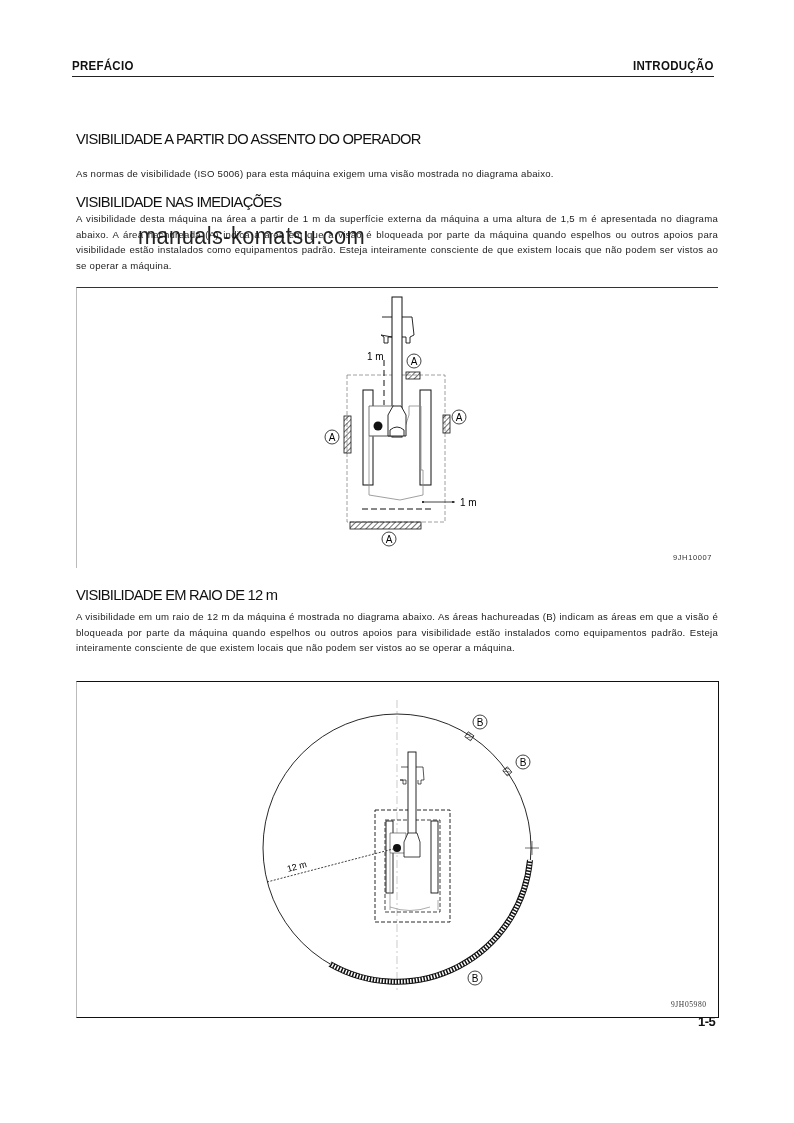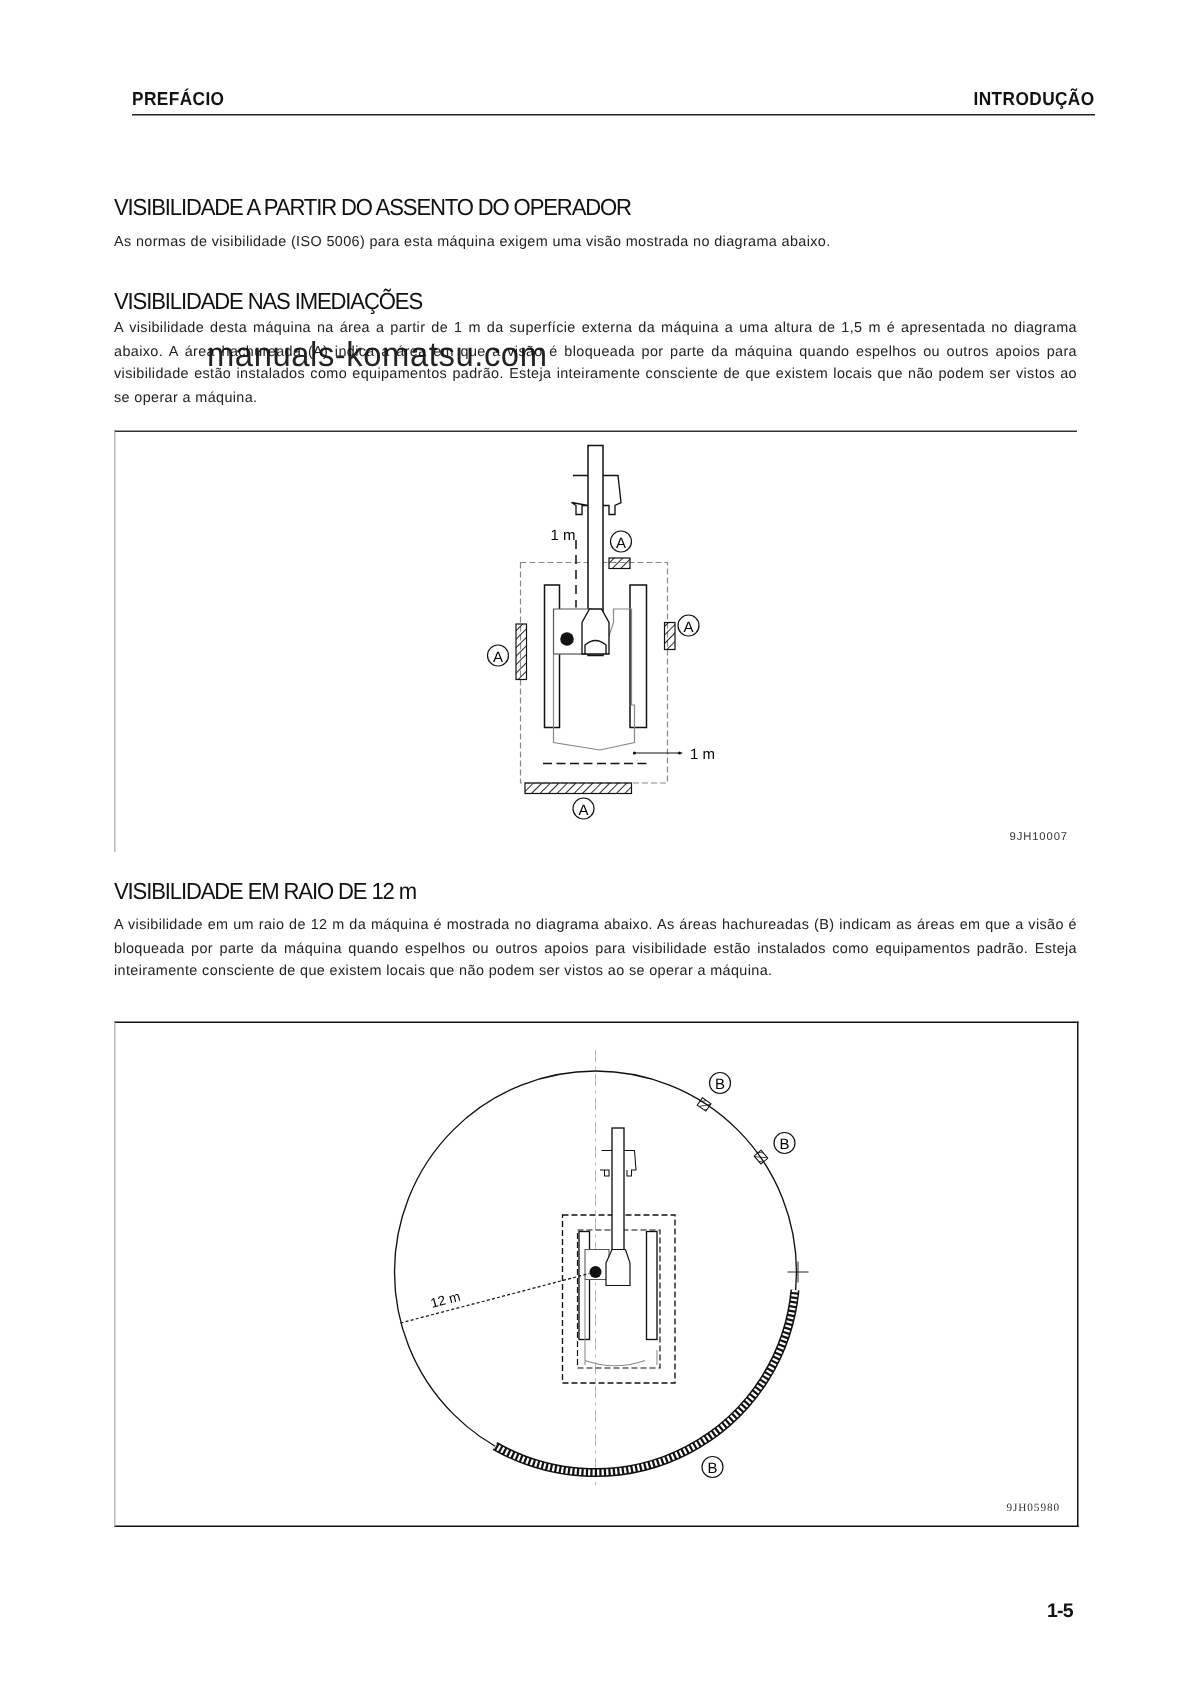--- a/index.html
+++ b/index.html
@@ -1,48 +1,48 @@
 <!DOCTYPE html>
 <html><head>
 <meta charset="utf-8">
 <style>
   html, body { margin: 0; padding: 0; background: #ffffff; }
   body { width: 794px; height: 1123px; position: relative; overflow: hidden;
          font-family: "Liberation Sans", sans-serif; color: #111; }
-  .hdr { position: absolute; left: 88px; top: 58px; width: 642px; height: 18px;
+  .hdr { position: absolute; left: 72px; top: 58px; width: 642px; height: 18px;
          border-bottom: 1.5px solid #222; text-decoration: underline; }
   .hdr-left, .hdr-right { position: absolute; top: 1px; font-size: 12.5px; font-weight: bold;
          letter-spacing: 0.3px; transform: scaleX(0.92); }
   .hdr-left { left: 0; transform-origin: left center; }
   .hdr-right { right: 0; transform-origin: right center; }
   .sec-title { position: absolute; left: 76px; font-size: 15.5px; letter-spacing: -0.8px;
          transform: scaleX(0.95); transform-origin: left top; white-space: nowrap; }
   .para { position: absolute; left: 76px; width: 642px; font-size: 9.6px; line-height: 15.5px;
          text-align: justify; letter-spacing: 0.25px; color: #222; }
   .watermark { position: absolute; left: 138px; top: 223px; font-size: 23px; color: #111;
          letter-spacing: 0.4px; transform: scaleX(0.95); transform-origin: left top; opacity: 0.92; }
   .frame1 { position: absolute; left: 76px; top: 287px; width: 641px; height: 280px;
          border-top: 1.2px solid #333; border-left: 1px solid #bbb; }
   .frame2 { position: absolute; left: 76px; top: 681px; width: 641px; height: 335px;
          border: 1.2px solid #111; border-left: 1px solid #bbb; }
   .fig-id { position: absolute; font-size: 7.5px; letter-spacing: 0.6px; color: #333; }
-  .page-no { position: absolute; left: 698px; top: 1066px; font-size: 13px; font-weight: bold; letter-spacing: -0.5px; }
+  .page-no { position: absolute; left: 698px; top: 1014px; font-size: 13px; font-weight: bold; letter-spacing: -0.5px; }
   svg { position: absolute; overflow: visible; }
   .lbl { font-family: "Liberation Sans", sans-serif; }
 </style>
 </head>
 <body>
 
 <div class="hdr">
   <span class="hdr-left">PREFÁCIO</span>
   <span class="hdr-right">INTRODUÇÃO</span>
 </div>
 
 <div class="sec-title" style="top:130px;">VISIBILIDADE A PARTIR DO ASSENTO DO OPERADOR</div>
-<div class="para" style="top:154px;">As normas de visibilidade (ISO 5006) para esta máquina exigem uma visão mostrada no diagrama abaixo.</div>
+<div class="para" style="top:166px;">As normas de visibilidade (ISO 5006) para esta máquina exigem uma visão mostrada no diagrama abaixo.</div>
 
 <div class="sec-title" style="top:193px;">VISIBILIDADE NAS IMEDIAÇÕES</div>
 <div class="para" style="top:211px;">A visibilidade desta máquina na área a partir de 1 m da superfície externa da máquina a uma altura de 1,5 m é apresentada no diagrama abaixo. A área hachureada (A) indica a área em que a visão é bloqueada por parte da máquina quando espelhos ou outros apoios para visibilidade estão instalados como equipamentos padrão. Esteja inteiramente consciente de que existem locais que não podem ser vistos ao se operar a máquina.</div>
 <div class="watermark">manuals-komatsu.com</div>
 
 <div class="frame1"></div>
 <svg style="left:310px; top:290px;" width="200" height="260" viewBox="0 0 200 260">
   <defs>
     <pattern id="hatch" width="4" height="4" patternUnits="userSpaceOnUse" patternTransform="rotate(45)">
       <line x1="0" y1="0" x2="0" y2="4" stroke="#111" stroke-width="1.2"></line>

